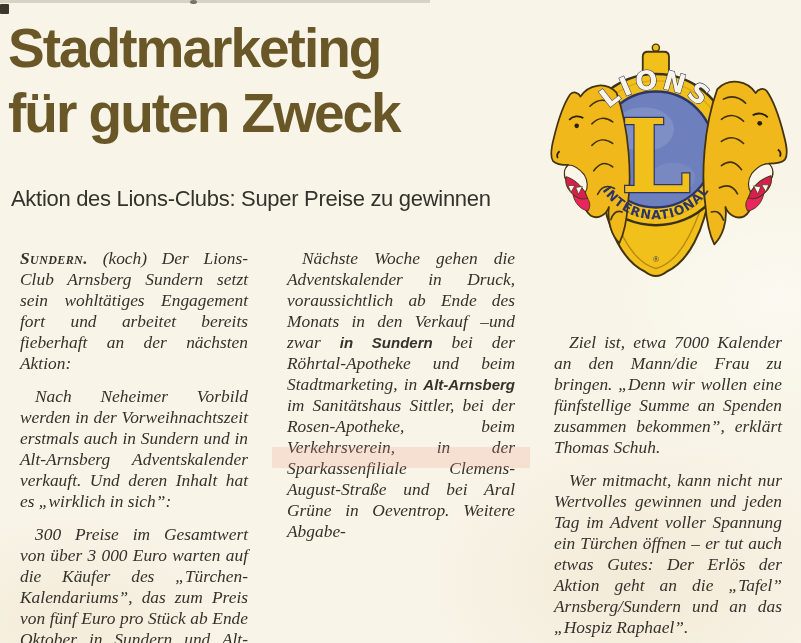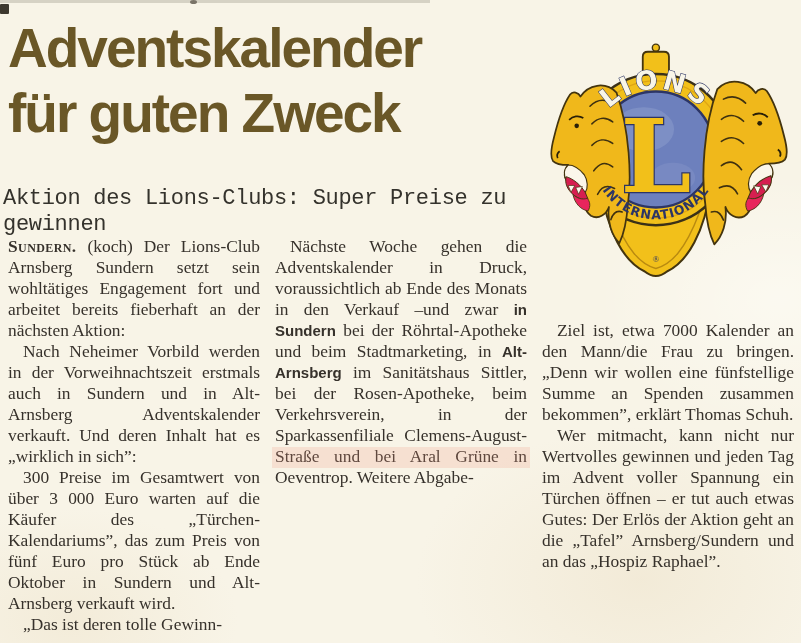--- a/index.html
+++ b/index.html
@@ -14,36 +14,36 @@
       linear-gradient(var(--paper,#f8f4e7), var(--paper,#f8f4e7));
     color:var(--ink,#36312b);
   }
   .headline {
     position:absolute; left:8px; top:16px; width:520px;
     font-family:"Liberation Sans", sans-serif;
     font-weight:700; font-size:55px; line-height:65px; letter-spacing:-2px;
     color:var(--headline,#6a5727);
   }
   .subhead {
-    position:absolute; left:3px; top:186px; width:540px;
-    font-family:Liberation Mono, monospace;
+    position:absolute; left:11px; top:186px; width:540px;
+    font-family:Liberation Sans, sans-serif;
     font-size:22px; line-height:26px; letter-spacing:-0.3px;
     color:var(--subhead,#34322c);
   }
   .columns {
     position:absolute; left:8px; top:236px; width:786px;
     display:flex; gap:15px; align-items:flex-start;
   }
   .col {
     width:252px; flex:0 0 252px;
     font-size:17.4px; line-height:21px; text-align:justify;
     color:var(--ink,#36312b);
   }
   .col-3 { padding-top:84px; }
-  .col p { margin:0; }
+  .col p { margin:12px;font-style:italic; }
   .col p.indent { text-indent:15px; }
   .lead-in {
     font-variant:small-caps; font-weight:bold; letter-spacing:.4px;
   }
   .bold-sans {
     font-family:"Liberation Sans", sans-serif;
     font-weight:700; font-size:15px;
   }
   .logo-box { position:absolute; left:550px; top:6px; width:245px; height:281px; }
   .logo-box svg { width:100%; height:100%; display:block; }
@@ -57,21 +57,21 @@
   .top-shade { position:absolute; left:0; top:0; width:430px; height:3px; background:rgba(95,90,75,.22); }
 </style>
 </head>
 <body>
 
 <div class="top-shade"></div>
 <div class="speck-a"></div>
 <div class="speck-b"></div>
 
 <h1 class="headline">
-  <span>Adventskalender</span><br>
+  <span>Stadtmarketing</span><br>
   <span>für guten Zweck</span>
 </h1>
 
 <div class="subhead">Aktion des Lions-Clubs: Super Preise zu gewinnen</div>
 
 <div class="logo-box">
   <svg viewBox="0 0 243 278" xmlns="http://www.w3.org/2000/svg">
 
     <g>
       <path d="M 50 178 C 57 224 73 253 94 263 Q 105 272 116 263 C 137 253 153 224 160 178 Z" fill="#f2c01a" stroke="#43340f" stroke-width="2"></path>

